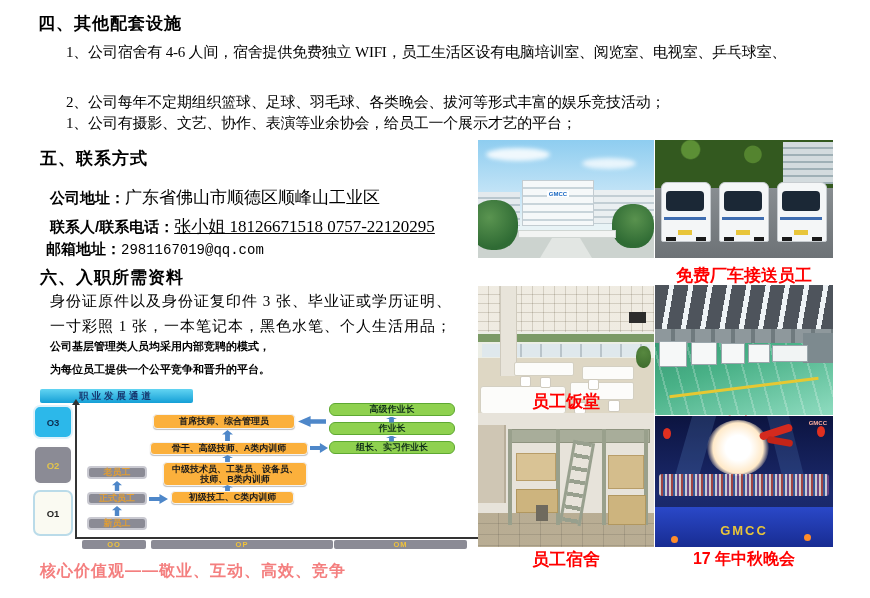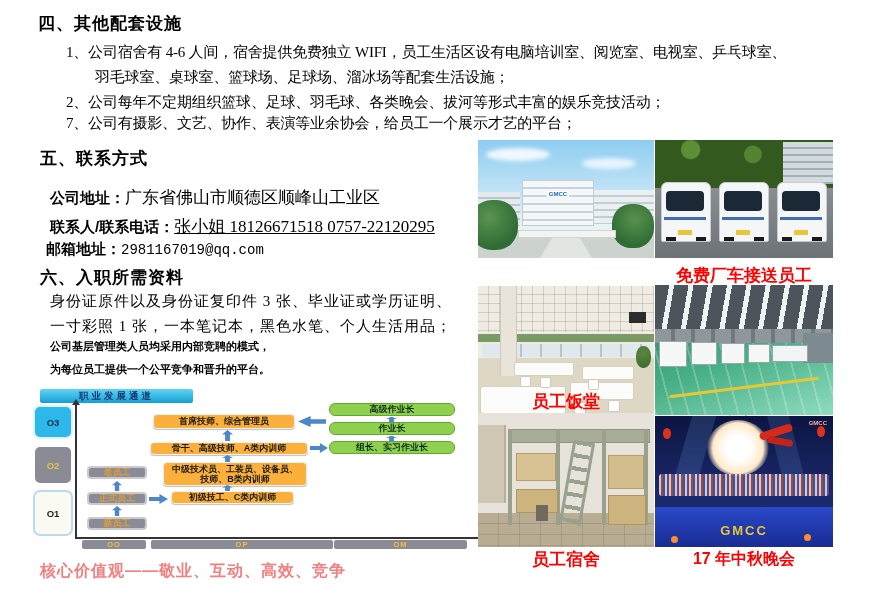--- a/index.html
+++ b/index.html
@@ -37,23 +37,22 @@
   .photo{position:absolute;overflow:hidden;background:#000000;}
   .ph{position:absolute;}
 </style>
 </head>
 <body>
 
 <div id="page">
 
   <div class="abs h1" style="left:38px;top:12px;">四、其他配套设施</div>
   <div class="abs body-line" style="left:66px;top:43px;">1、公司宿舍有 4-6 人间，宿舍提供免费独立 WIFI，员工生活区设有电脑培训室、阅览室、电视室、乒乓球室、</div>
-  <div class="abs body-line" style="left:95px;top:68px;">羽毛球室、桌球室、篮球场、足球场、溜冰场等配套生活设施；</div>
   <div class="abs body-line" style="left:66px;top:93px;">2、公司每年不定期组织篮球、足球、羽毛球、各类晚会、拔河等形式丰富的娱乐竞技活动；</div>
-  <div class="abs body-line" style="left:66px;top:114px;">7、公司有摄影、文艺、协作、表演等业余协会，给员工一个展示才艺的平台；</div>
+  <div class="abs body-line" style="left:66px;top:114px;">1、公司有摄影、文艺、协作、表演等业余协会，给员工一个展示才艺的平台；</div>
 
   <div class="abs h1" style="left:40px;top:147px;">五、联系方式</div>
   <div class="abs" style="left:50px;top:186px;white-space:nowrap;">
     <span class="lbl">公司地址：</span><span class="val">广东省佛山市顺德区顺峰山工业区</span>
   </div>
   <div class="abs" style="left:50px;top:215px;white-space:nowrap;">
     <span class="lbl">联系人/联系电话：</span><span class="val" style="text-decoration:underline;">张小姐 18126671518      0757-22120295</span>
   </div>
   <div class="abs" style="left:46px;top:240px;white-space:nowrap;">
     <span class="lbl">邮箱地址：</span><span class="val" style="font-family:'Liberation Mono','DejaVu Sans Mono',monospace;font-size:14px;">2981167019@qq.com</span>

